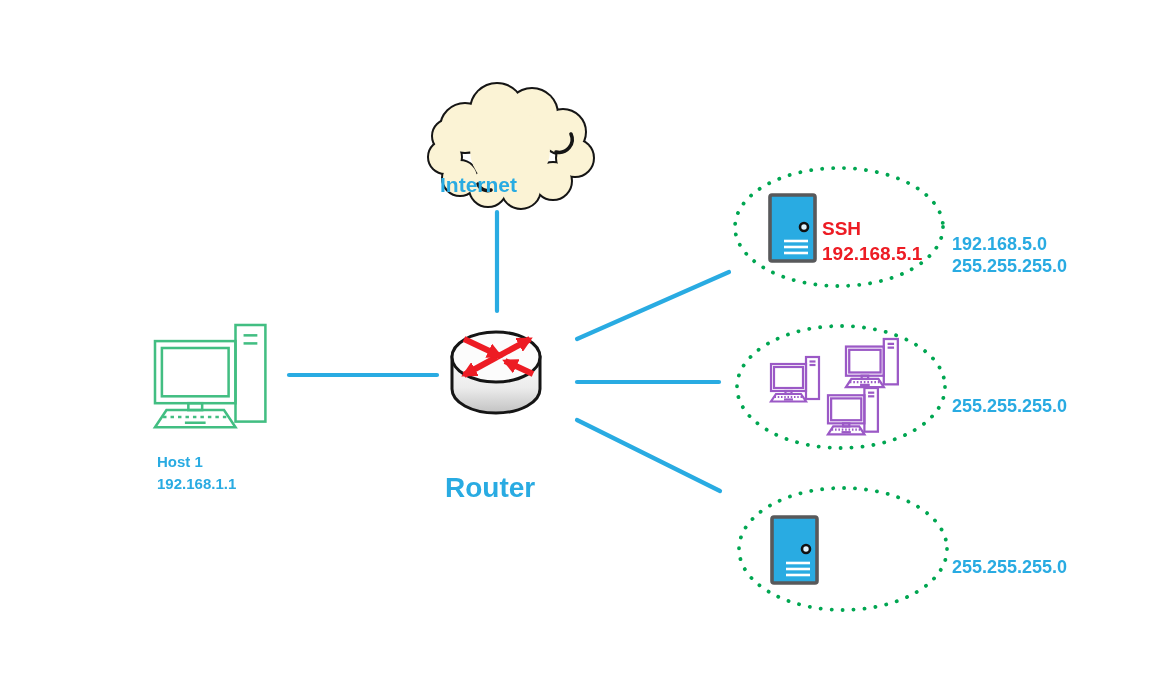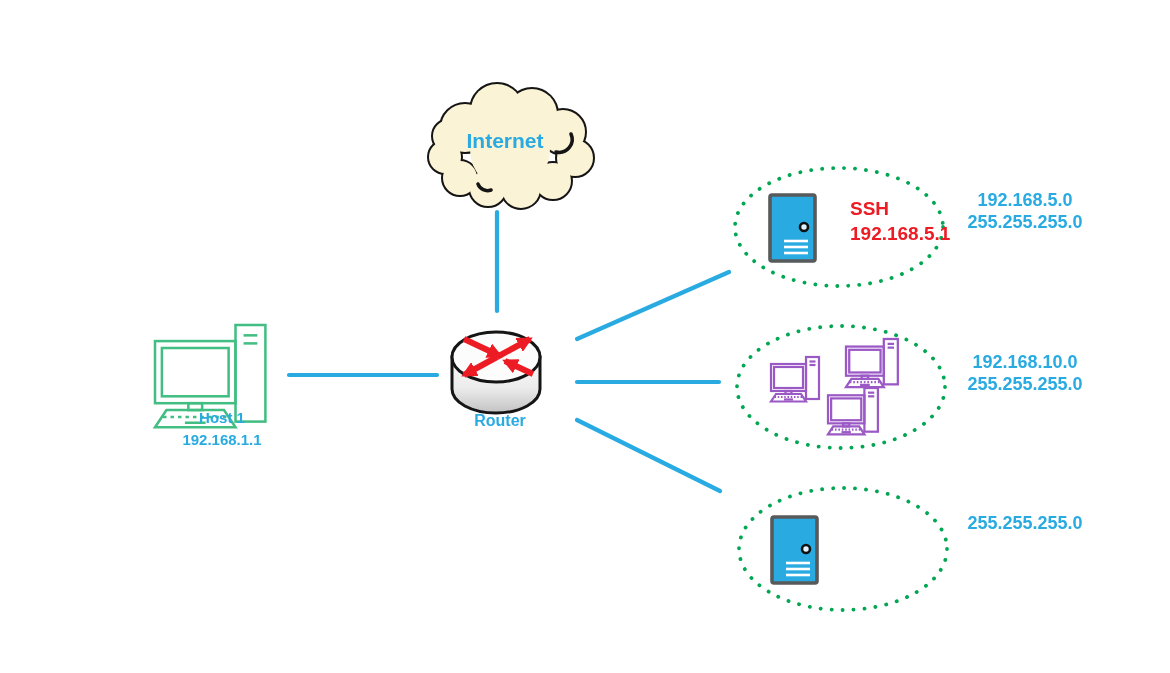--- a/index.html
+++ b/index.html
@@ -26,31 +26,31 @@
     stroke-linecap:round;stroke-dasharray:0.1 10.9;}
   .cloud-stroke circle{fill:var(--cloud-fill,#FBF3D5);stroke:var(--outline-black,#151515);stroke-width:4;}
   .cloud-fillpass circle{fill:var(--cloud-fill,#FBF3D5);stroke:none;}
   .cloud-curl{fill:none;stroke:var(--outline-black,#151515);stroke-width:3.6;stroke-linecap:round;}
   .router-outline{stroke:var(--outline-black,#151515);stroke-width:3;}
   .arrow{stroke:var(--alert-red,#ED1C24);stroke-width:6;fill:none;}
   .red-fill{fill:var(--alert-red,#ED1C24);}
   .pc-green{stroke:var(--host-green,#42BE82);fill:none;}
   .pc-purple{stroke:var(--workstation-purple,#9B59C6);fill:none;}
   .lbl{position:absolute;font-weight:bold;color:var(--accent-blue,#29ABE2);
-    text-align:center;white-space:nowrap;}
+    text-align:left;white-space:nowrap;margin-top:44px;}
   .internet-lbl{left:440px;top:129px;width:130px;font-size:21px;}
-  .router-lbl{left:445px;top:412px;width:110px;font-size:16px;}
+  .router-lbl{left:445px;top:428px;width:110px;font-size:28px;}
   .host-lbl{left:157px;top:407px;width:130px;font-size:15px;line-height:22px;}
   .net-lbl{left:952px;width:146px;font-size:18px;line-height:22px;}
   .net-lbl.n1{top:189px;}
   .net-lbl.n2{top:351px;}
   .net-lbl.n3{top:512px;}
   .svc-lbl{position:absolute;left:822px;font-weight:bold;font-size:19px;line-height:25px;
     color:var(--alert-red,#ED1C24);text-align:left;white-space:nowrap;}
-  .svc-lbl.s1{top:196px;margin-left:28px;}
+  .svc-lbl.s1{top:216px;}
   .svc-lbl.s2{top:524px;}
 </style>
 </head>
 <body>
 
 <div id="stage">
 
   <svg id="diagram-svg" width="1170" height="673" viewBox="0 0 1170 673">
     <defs>
       <linearGradient id="cylGrad" x1="0" y1="0" x2="0" y2="1">
@@ -160,21 +160,20 @@
     <div>192.168.5.1</div>
   </div>
 
 
   <div class="lbl net-lbl n1">
     <div>192.168.5.0</div>
     <div>255.255.255.0</div>
   </div>
 
   <div class="lbl net-lbl n2">
-    <div>192.168.10.0</div>
     <div>255.255.255.0</div>
   </div>
 
   <div class="lbl net-lbl n3">
     <div>255.255.255.0</div>
   </div>
 
 </div>
 
 </body></html>

